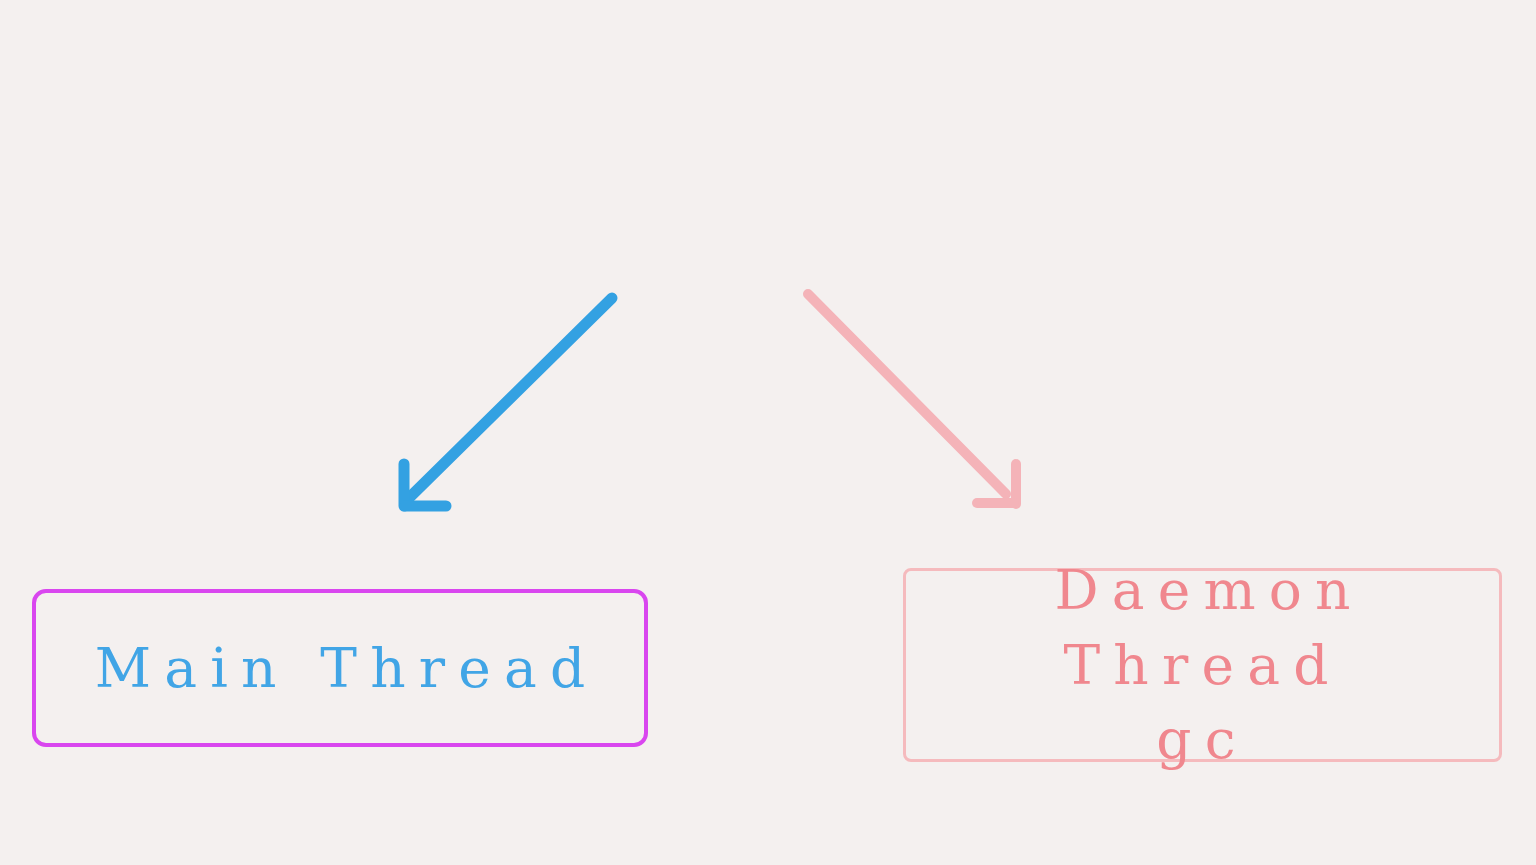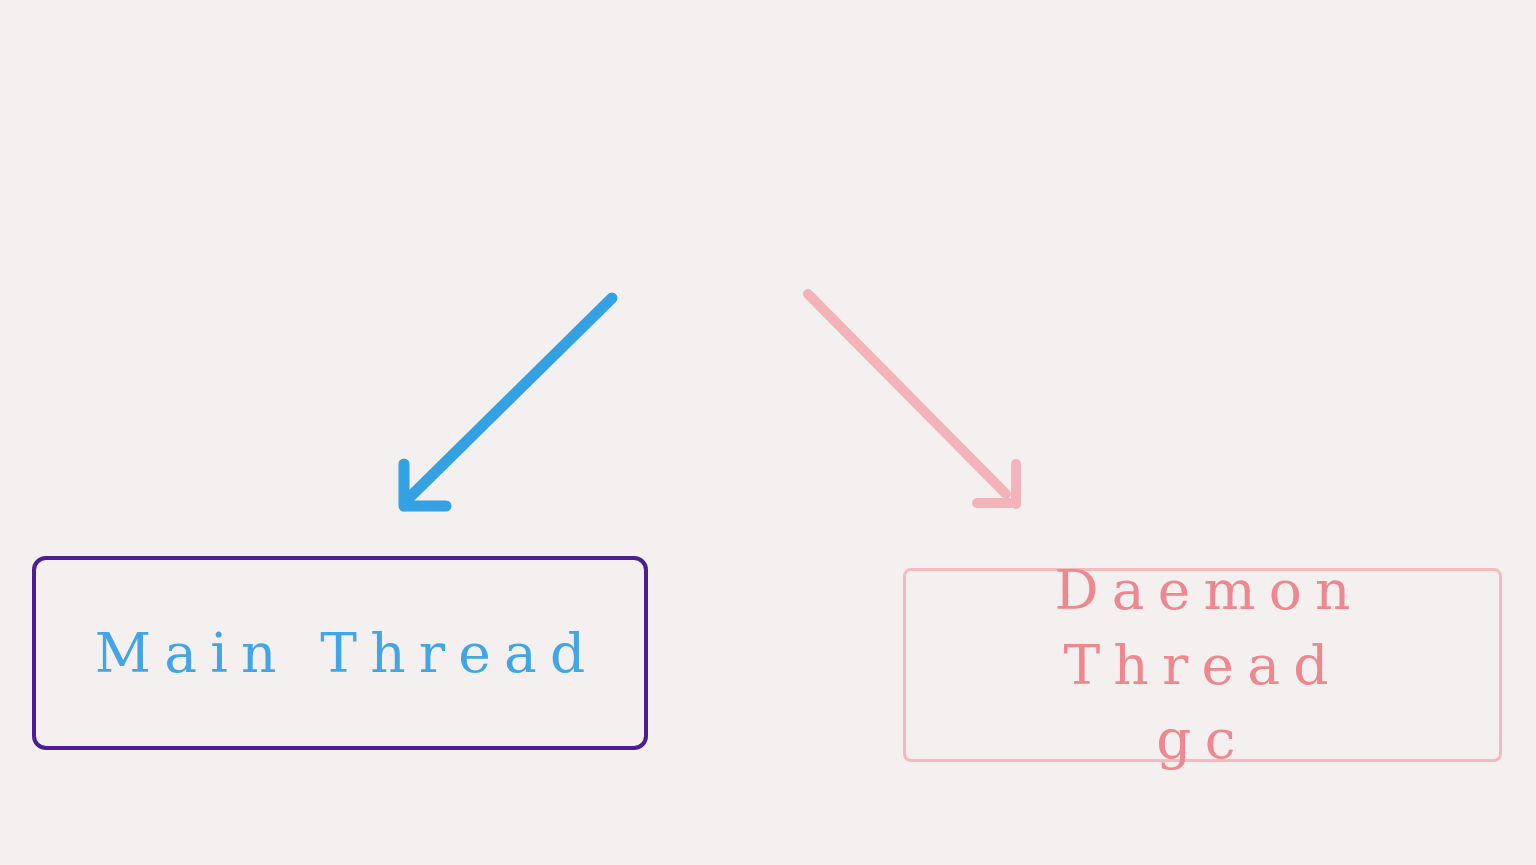--- a/index.html
+++ b/index.html
@@ -49,24 +49,24 @@
     font-weight: 400;
     font-size: 55px;
     letter-spacing: 0.24em;
     text-indent: 0.24em;
     text-align: center;
     white-space: pre-line;
     line-height: 1.36;
   }
   .node-main-thread {
     left: 32px;
-    top: 556px;
+    top: 589px;
     width: 616px;
-    height: 194px;
-    border: 4px solid #4c1d95;
+    height: 158px;
+    border: 4px solid #d946ef;
     border-radius: 14px;
   }
   .node-main-thread .node-label {
     color: #41a5e6;
   }
   .node-daemon-thread {
     left: 903px;
     top: 568px;
     width: 599px;
     height: 194px;

